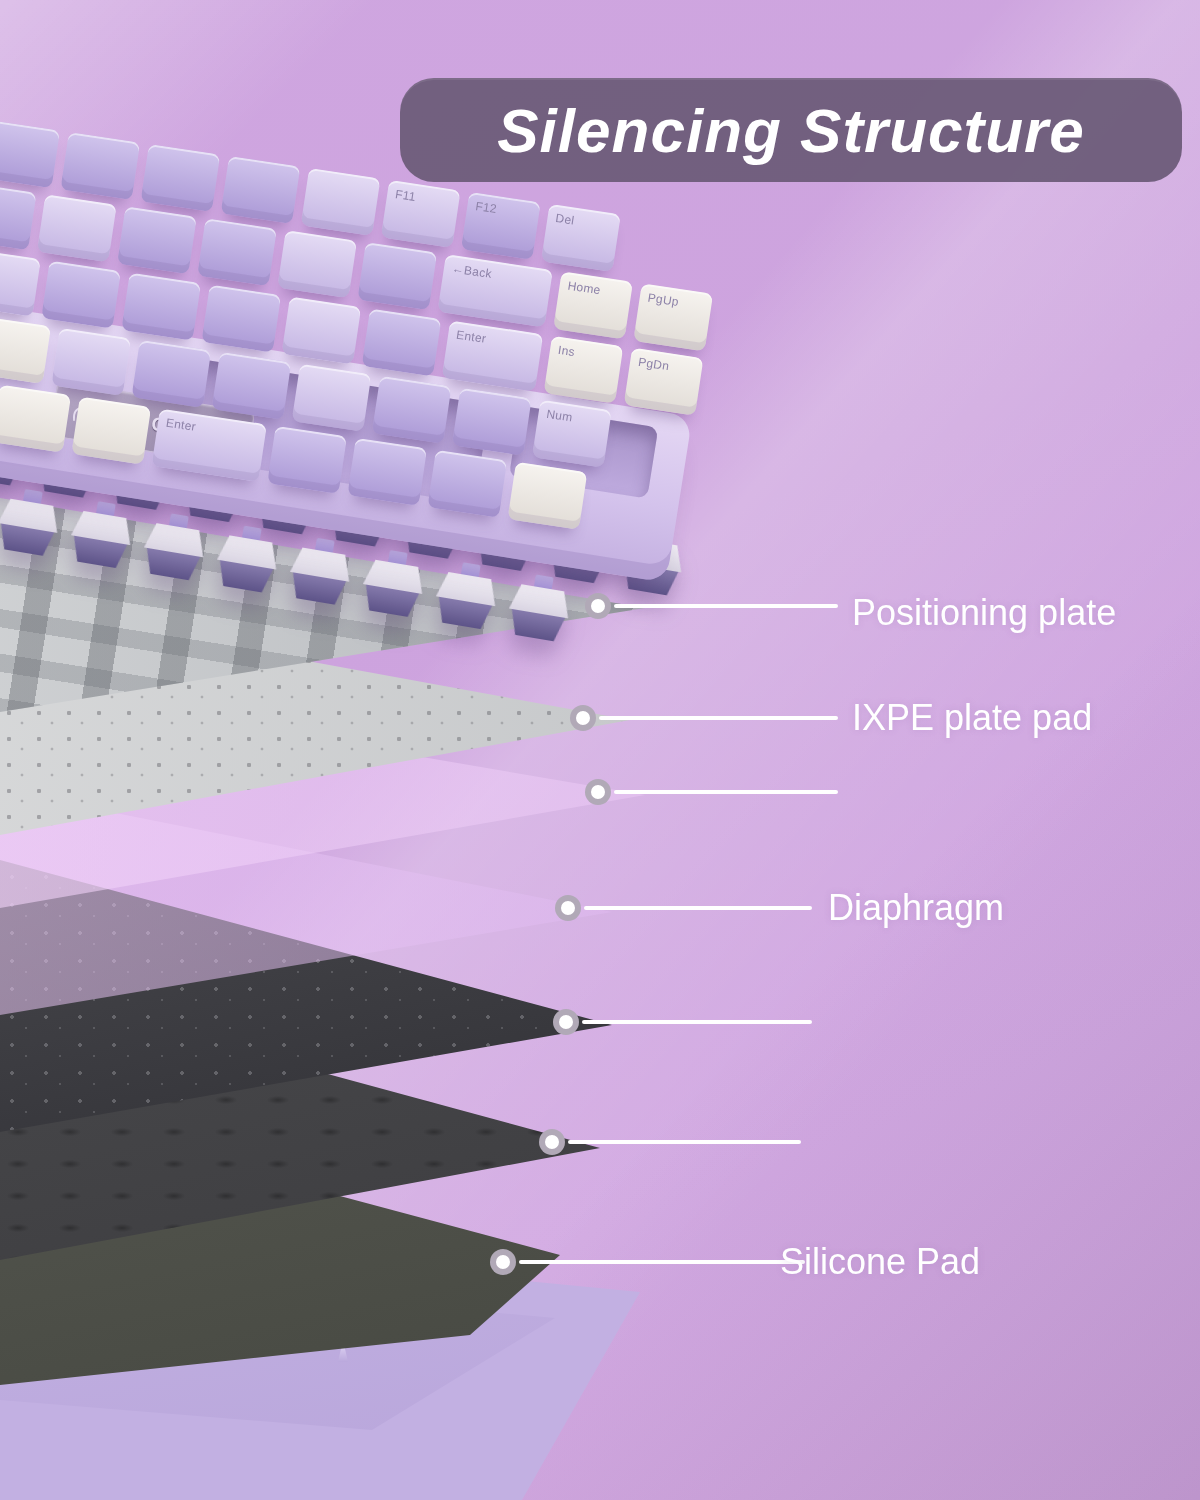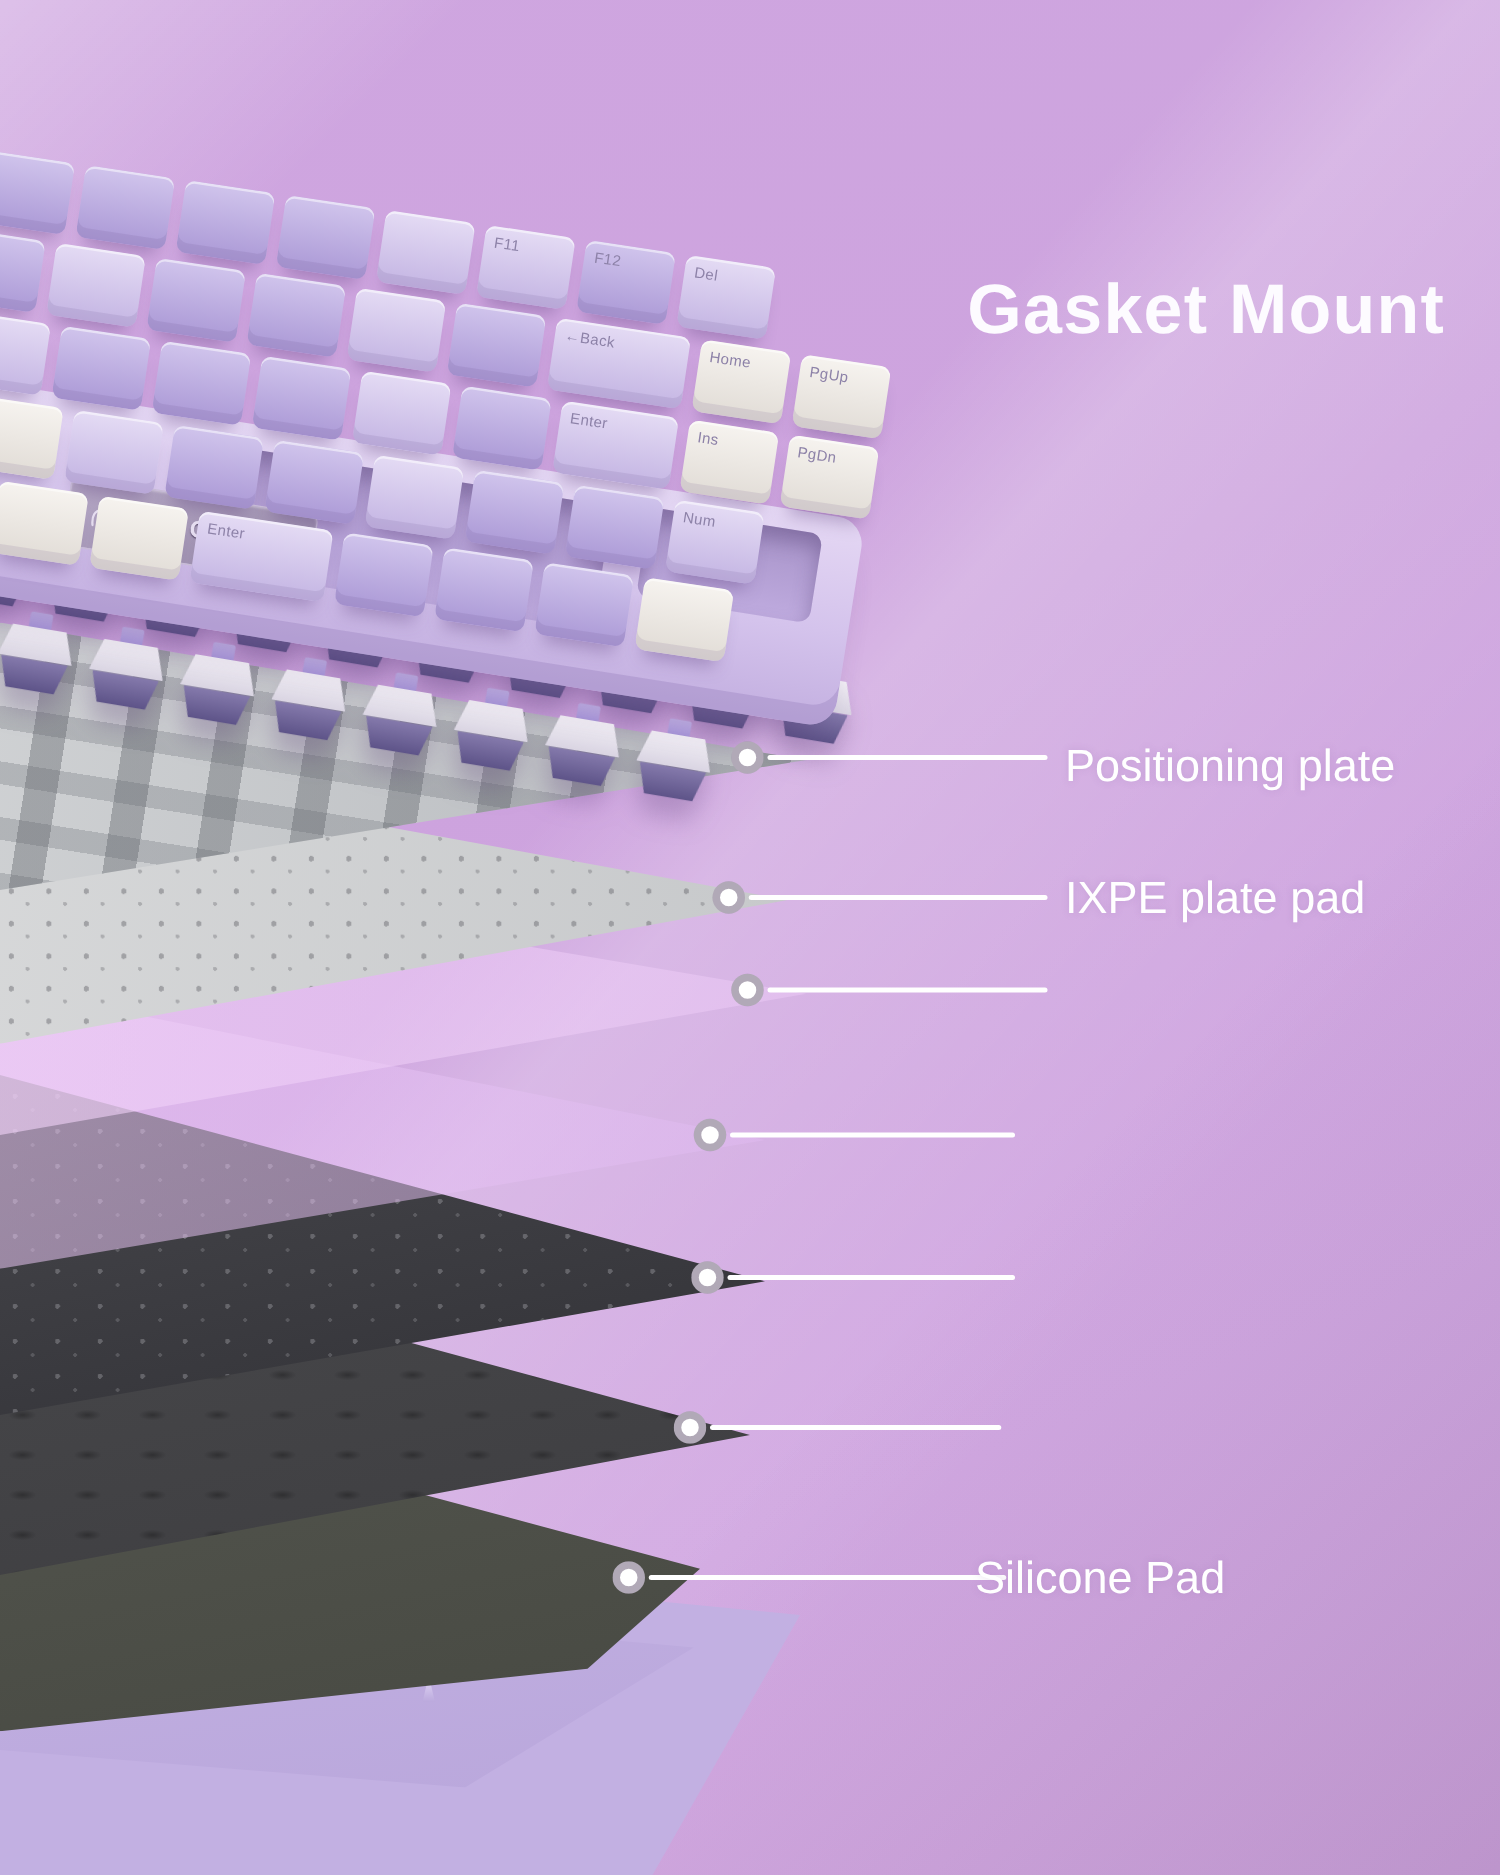--- a/index.html
+++ b/index.html
@@ -306,35 +306,38 @@
         <div class="key m" style="width: 108px;">
           <span>Enter</span>
         </div>
         <div class="key p"></div>
         <div class="key p"></div>
         <div class="key p"></div>
         <div class="key w"></div>
       </div>
     </div>
 
-  <div class="subtitle">Gasket Mount</div>
+  <div class="banner">
+    <div class="banner-title">Silencing Structure</div>
+  </div>
 
   <div class="dot" style="left:585px;top:593px;"></div>
   <div class="lead" style="left:614px;top:604px;width:224px;"></div>
   <div class="callout-label" style="left:852px;top:588px;">Positioning plate</div>
 
   <div class="dot" style="left:570px;top:705px;"></div>
   <div class="lead" style="left:599px;top:716px;width:239px;"></div>
   <div class="callout-label" style="left:852px;top:693px;">IXPE plate pad</div>
 
   <div class="dot" style="left:585px;top:779px;"></div>
   <div class="lead" style="left:614px;top:790px;width:224px;"></div>
 
   <div class="dot" style="left:555px;top:895px;"></div>
   <div class="lead" style="left:584px;top:906px;width:228px;"></div>
+  <div class="callout-label" style="left:828px;top:883px;">Diaphragm</div>
 
   <div class="dot" style="left:553px;top:1009px;"></div>
   <div class="lead" style="left:582px;top:1020px;width:230px;"></div>
 
   <div class="dot" style="left:539px;top:1129px;"></div>
   <div class="lead" style="left:568px;top:1140px;width:233px;"></div>
 
   <div class="dot" style="left:490px;top:1249px;"></div>
   <div class="lead" style="left:519px;top:1260px;width:286px;"></div>
   <div class="callout-label" style="left:780px;top:1237px;">Silicone Pad</div>

